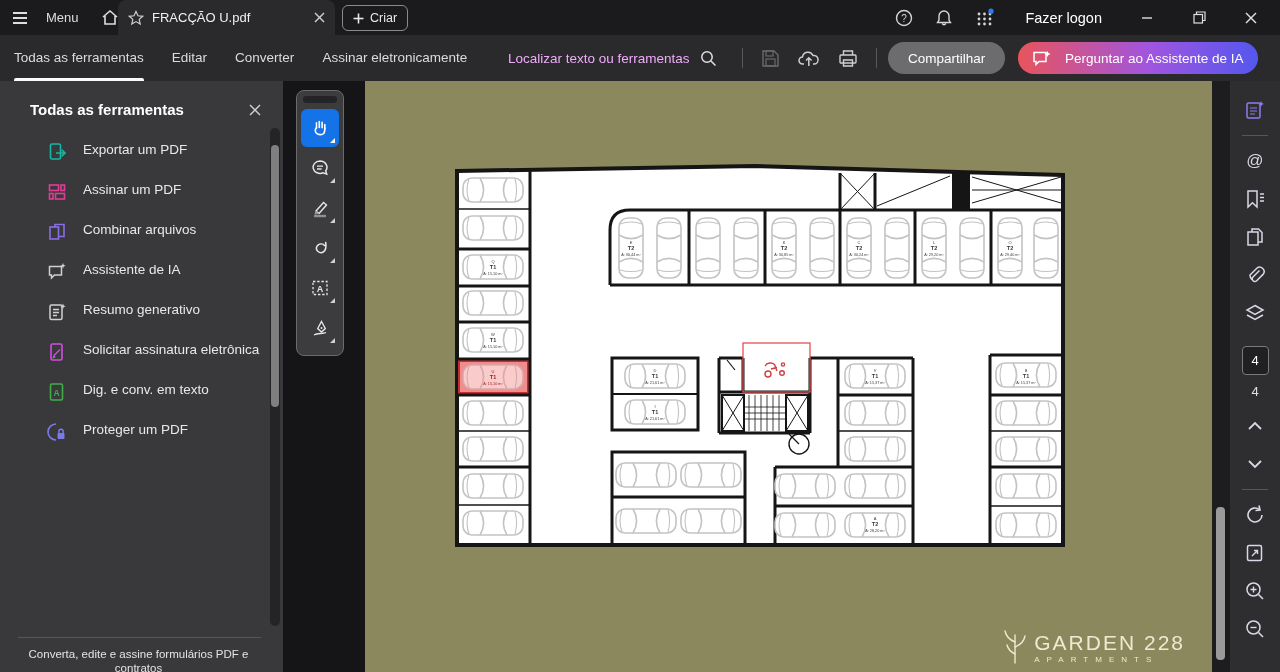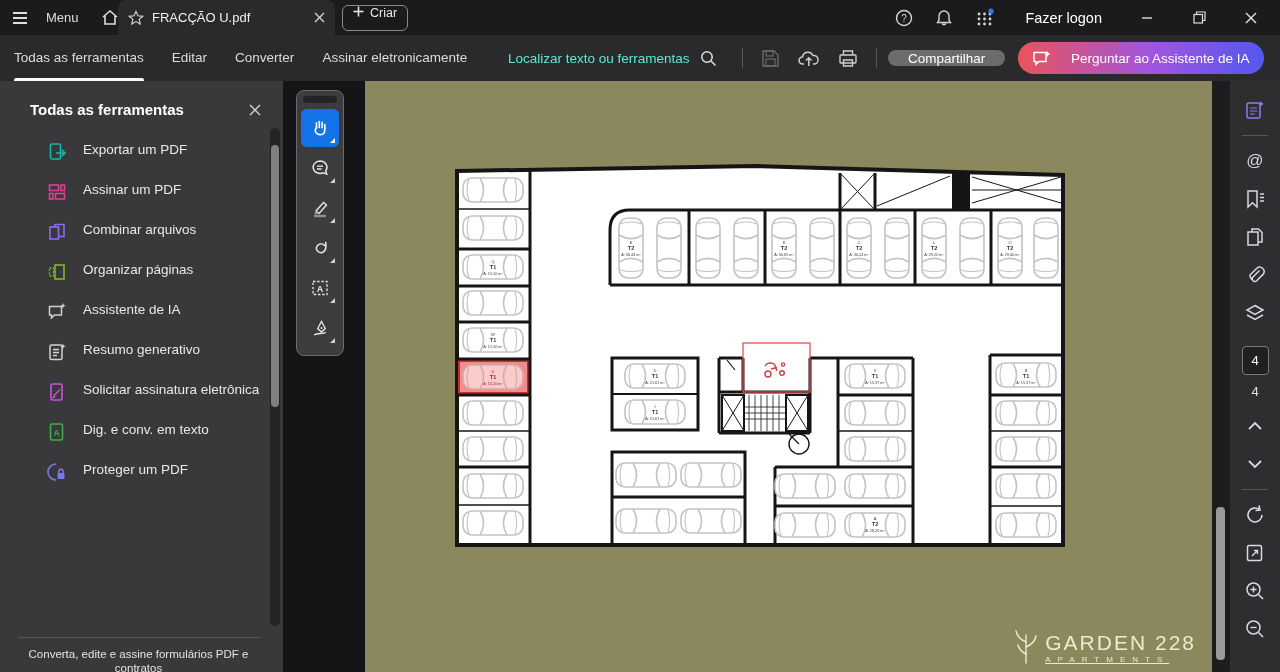--- a/index.html
+++ b/index.html
@@ -9,39 +9,39 @@
 
   
   .topbar { height:35px; background:#1b1b1d; display:flex; align-items:center; color:#e6e6e6; position:relative; }
   .tb-left { display:flex; align-items:center; gap:6px; padding-left:12px; }
   .menu-btn { display:flex; align-items:flex-end; gap:18px; font-size:13px; color:#dedede; cursor:pointer; }
   .home-btn { margin-left:16px; cursor:pointer; display:flex; }
   .doc-tab { position:absolute; left:118px; top:0; height:35px; width:217px; background:#2a2a2c;
              border-radius:8px 8px 0 0; display:flex; align-items:center; padding:0 10px; gap:8px; }
   .doc-tab .title { font-size:13px; color:#f0f0f0; white-space:nowrap; overflow:hidden; flex:1; }
   .create-btn { position:absolute; left:342px; top:5px; height:26px; border:1px solid #8a8a8a; border-radius:6px;
-                display:flex; gap:6px; padding:0 10px; font-size:12.5px; color:#e8e8e8; cursor:pointer; }
+                display:flex; align-items:center; gap:6px; padding:0 10px; font-size:12.5px; color:#e8e8e8; cursor:pointer; }
   .tb-right { position:absolute; right:0; top:0; height:35px; display:flex; align-items:center; gap:22px; padding-right:14px; }
   .login { font-size:14.5px; color:#fff; margin:0 8px; cursor:pointer; }
   .winbtn { width:30px; display:flex; justify-content:center; cursor:pointer; }
 
   
   .toolbar { height:46px; background:#2a2a2c; display:flex; align-items:center; position:relative; }
   .nav { display:flex; align-items:center; gap:28px; padding-left:14px; }
   .nav-item { font-size:13.5px; color:#dcdcdc; cursor:pointer; position:relative; height:46px; line-height:46px; }
   .nav-item.active::after { content:""; position:absolute; left:0; right:0; bottom:0; height:3px; background:#fafafa; border-radius:2px 2px 0 0; }
-  .search-box { position:absolute; left:508px; display:flex; align-items:center; gap:10px; font-size:13.5px; color:#5eead4; cursor:pointer; }
+  .search-box { position:absolute; left:508px; display:flex; align-items:center; gap:10px; font-size:13.5px; color:#f0abfc; cursor:pointer; }
   .vdiv { width:1px; height:20px; background:#58585a; }
   .tool-icons { position:absolute; left:742px; display:flex; align-items:center; gap:18px; }
   .icon-btn { cursor:pointer; display:flex; }
   .icon-btn.disabled { opacity:.38; }
-  .share-btn { position:absolute; left:888px; height:16px; padding:0 20px; background:#6c6c6e; color:#fff;
+  .share-btn { position:absolute; left:888px; height:32px; padding:0 20px; background:#6c6c6e; color:#fff;
                border-radius:16px; font-size:13.5px; display:flex; align-items:center; cursor:pointer; }
   .ai-btn { position:absolute; left:1018px; height:32px; padding:0 14px; border-radius:16px; color:#fff; font-size:13.5px;
-            display:flex; align-items:center; gap:20px; cursor:pointer;
+            display:flex; align-items:center; gap:14px; cursor:pointer;
             background:linear-gradient(90deg,#e8545c 0%,#a055e0 55%,#5457ee 100%); }
 
   
   .main { display:flex; height:591px; }
 
   
   .sidebar { width:283px; background:#39393b; position:relative; color:#e8e8e8; }
   .sb-head { display:flex; align-items:center; justify-content:space-between; padding:20px 22px 10px 30px; }
   .sb-title { font-size:15px; font-weight:bold; color:#fff; }
   .sb-close { cursor:pointer; color:#cfcfcf; font-size:14px; }
@@ -60,24 +60,24 @@
   .qt-handle { width:34px; height:7px; background:#242426; border-radius:3px; margin-bottom:6px; }
   .qt-btn { width:38px; height:38px; border-radius:6px; display:flex; align-items:center; justify-content:center;
             position:relative; cursor:pointer; margin-bottom:2px; }
   .qt-btn.selected { background:#1473e6; }
   .qt-btn::after { content:""; position:absolute; right:4px; bottom:4px; border-left:5px solid transparent; border-bottom:5px solid #cfcfcf; }
   .qt-btn.selected::after { border-bottom-color:#fff; }
 
   
   .canvas { flex:1; background:#8b885d; position:relative; }
   .plan { position:absolute; left:90px; top:82px; }
-  .logo { position:absolute; right:16px; bottom:8px; color:#efe9d0; display:flex; align-items:flex-end; gap:6px; }
+  .logo { position:absolute; right:27px; bottom:8px; color:#efe9d0; display:flex; align-items:flex-end; gap:6px; }
   .logo-text { text-align:left; }
   .logo-title { font-size:21px; letter-spacing:2px; font-weight:normal; line-height:22px; }
-  .logo-sub { font-size:8px; letter-spacing:7px; margin-top:1px;text-decoration:underline; }
+  .logo-sub { font-size:8px; letter-spacing:7px; margin-top:1px; }
 
   
   .vscroll { width:18px; background:#1d1d1f; position:relative; }
   .vthumb { position:absolute; left:4px; top:426px; width:9px; height:153px; background:#9a9a9a; border-radius:4px; }
   .rail { width:50px; background:#2e2e30; display:flex; flex-direction:column; align-items:center; padding-top:12px; position:relative; }
   .rail-btn { width:34px; height:34px; display:flex; align-items:center; justify-content:center; cursor:pointer; margin-bottom:4px; }
   .rail-div { width:26px; height:1px; background:#55555a; margin:4px 0 8px; }
   .page-box { width:27px; height:29px; background:#202022; border:1px solid #7a7a7e; border-radius:4px; color:#fff;
               font-size:13px; display:flex; align-items:center; justify-content:center; margin-top:12px; }
   .page-total { color:#e0e0e0; font-size:13px; margin:9px 0 10px; }
@@ -261,27 +261,20 @@
           </g>
         </svg>
         <span>Assinar um PDF</span>
       </div>
       <div class="sb-item">
         <svg class="licon" viewBox="0 0 20 20">
           <rect x="3" y="5" width="8.5" height="12" fill="none" stroke="#8a6de8" stroke-width="1.6"></rect>
           <path d="M8 5 V2.5 H17 V14.5 H11.5" fill="none" stroke="#8a6de8" stroke-width="1.6"></path>
         </svg>
         <span>Combinar arquivos</span>
-      </div>
-      <div class="sb-item">
-        <svg class="licon" viewBox="0 0 20 20">
-          <rect x="8" y="3" width="9" height="14" fill="none" stroke="#7fb927" stroke-width="1.6"></rect>
-          <rect x="2.5" y="6" width="4" height="8" fill="none" stroke="#7fb927" stroke-width="1.3" stroke-dasharray="2 1.5"></rect>
-        </svg>
-        <span>Organizar páginas</span>
       </div>
       <div class="sb-item">
         <svg class="licon" viewBox="0 0 20 20">
           <path d="M2.5 4.5 H14.5 V13 H7.5 L4.5 16 V13 H2.5 Z" fill="none" stroke="#d0d0d0" stroke-width="1.5"></path>
           <path d="M16 1 l0.8 1.9 1.9 0.8 -1.9 0.8 -0.8 1.9 -0.8 -1.9 -1.9 -0.8 1.9 -0.8 Z" fill="#d0d0d0"></path>
         </svg>
         <span>Assistente de IA</span>
       </div>
       <div class="sb-item">
         <svg class="licon" viewBox="0 0 20 20">

